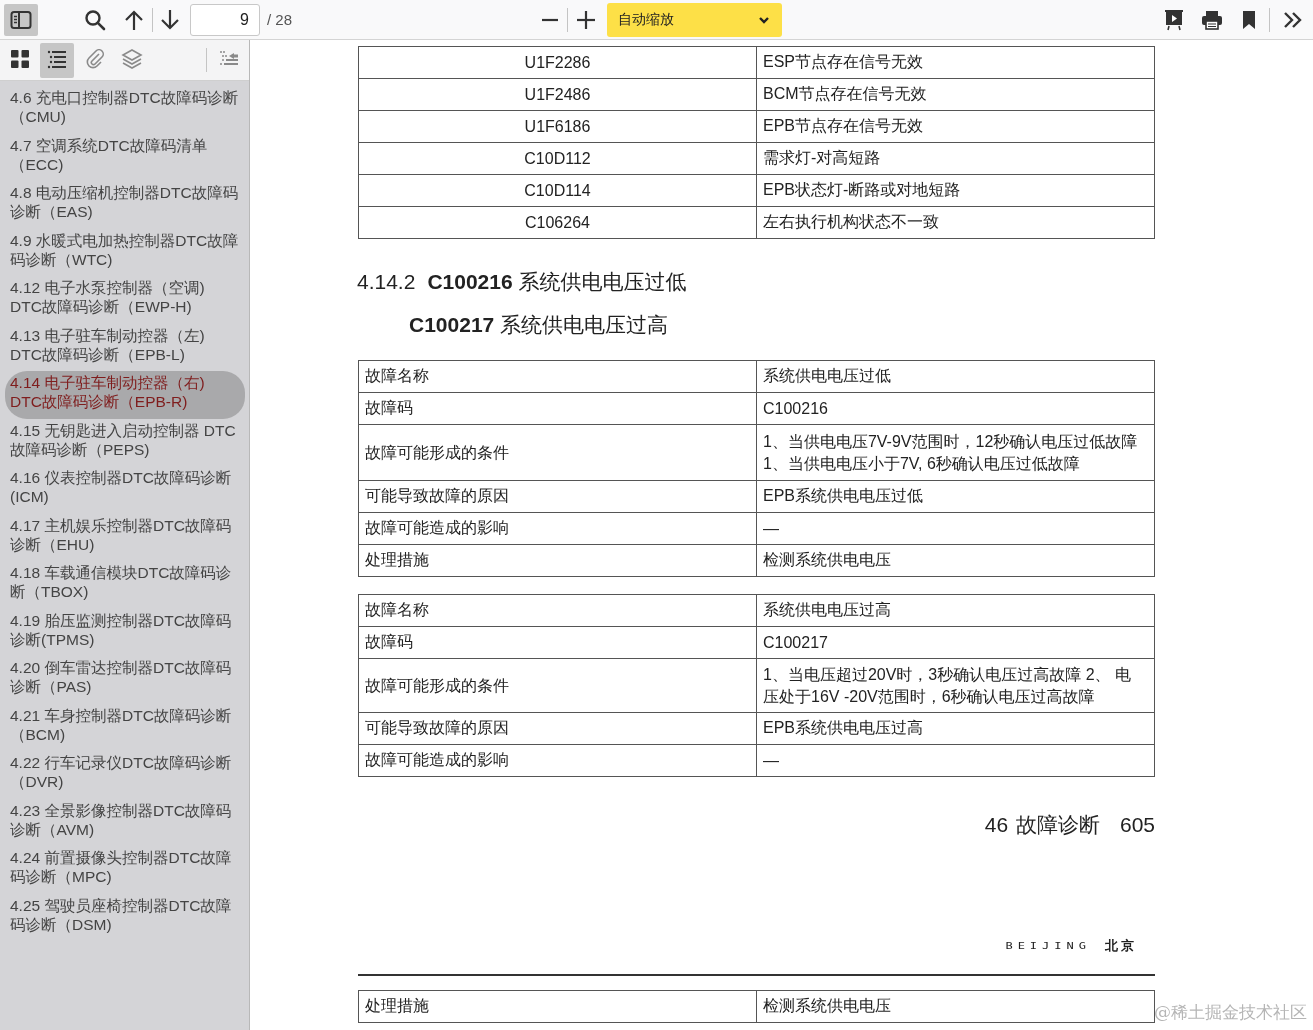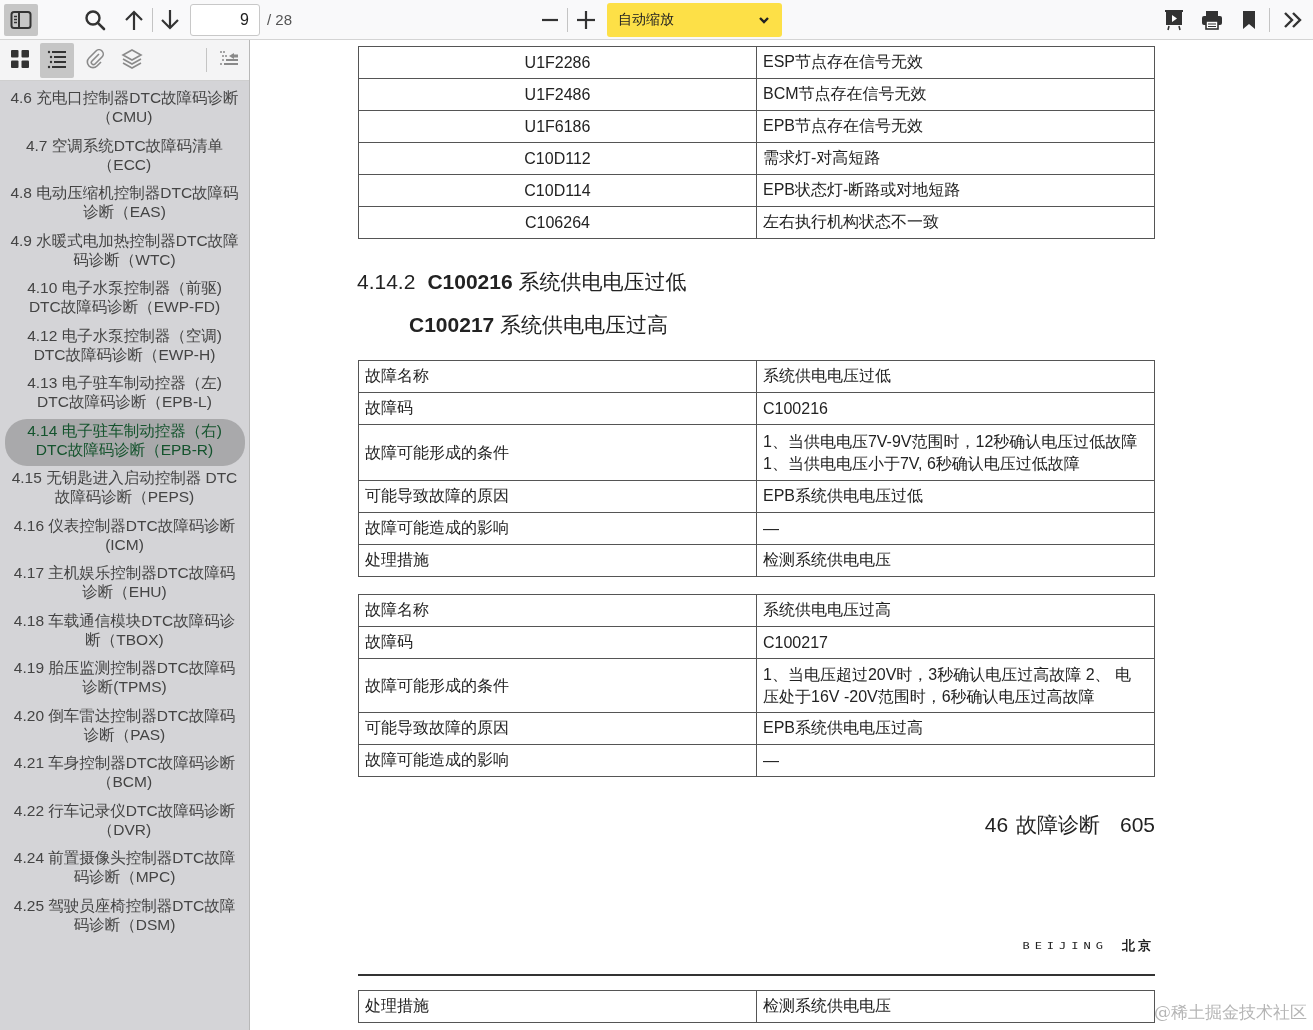--- a/index.html
+++ b/index.html
@@ -11,27 +11,27 @@
   .tb-btn { position: absolute; top: 4px; height: 32px; display: flex; align-items: center; justify-content: center; color: #333; cursor: pointer; border-radius: 2px; }
   .tb-btn svg { display: block; }
   .tb-btn.toggled { background: #c6c6c6; }
   .tb-sep { position: absolute; top: 8px; width: 1px; height: 24px; background: #c4c4c4; }
   .page-input { position: absolute; left: 190px; top: 4px; width: 70px; height: 32px; border: 1px solid #c8c8c8; border-radius: 3px; background: #fff; font-size: 16px; text-align: right; padding-right: 10px; color: #222; font-family: "Liberation Sans", sans-serif; }
   .page-total { position: absolute; left: 267px; top: 11px; font-size: 15px; color: #555; }
   .zoom-select { position: absolute; left: 607px; top: 3px; width: 175px; height: 34px; background: #fde047; border-radius: 3px; display: flex; align-items: center; padding-left: 11px; font-size: 14px; color: #222; cursor: pointer; }
   .zoom-select .chev { position: absolute; right: 12px; top: 10px; }
 
   
-  .sidebar { position: absolute; left: 0; top: 40px; width: 250px; height: 990px; background: #d4d4d7; border-right: 1px solid #b8b8b8; text-align: center; }
+  .sidebar { position: absolute; left: 0; top: 40px; width: 250px; height: 990px; background: #d4d4d7; border-right: 1px solid #b8b8b8; }
   .side-toolbar { position: absolute; left: 0; top: 0; width: 249px; height: 41px; background: #f4f4f5; border-bottom: 1px solid #cfcfcf; }
   .st-btn { position: absolute; top: 3px; width: 34px; height: 35px; display: flex; align-items: center; justify-content: center; border-radius: 2px; cursor: pointer; }
   .st-btn.toggled { background: #c6c6c6; }
   .outline { position: absolute; left: 0; top: 46px; width: 249px; }
   .outline-item { position: relative; margin: 0 4px 0 5px; padding: 2px 6px 2px 5px; font-size: 15.5px; line-height: 19px; color: #444; height: 47.5px; overflow: hidden; cursor: pointer; border-radius: 2px; }
-  .outline-item.selected { background: #a9a9ab; color: #14532d; border-radius: 22px; }
+  .outline-item.selected { background: #a9a9ab; color: #7f1d1d; border-radius: 22px; }
 
   
   .viewer { position: absolute; left: 250px; top: 40px; width: 954px; height: 990px; background: #14b8a6; overflow: hidden; }
   .page { position: absolute; left: 0; top: 0; width: 1013px; height: 990px; background: #ffffff; }
 
   table.dtc { position: absolute; border-collapse: collapse; font-size: 16px; color: #222; }
   table.dtc td { border: 1.5px solid #555; height: 32px; padding: 0 6px; vertical-align: middle; }
   table.dtc td.code { text-align: center; }
   .codes-table { left: 108px; top: 6px; width: 797px; }
   .codes-table td { height: 32.5px; }
@@ -42,21 +42,21 @@
   .fault-table td.tall { height: 56px; line-height: 22px; }
   .fault-table td.tall2 { height: 54px; line-height: 22px; }
 
   .heading1 { position: absolute; left: 107px; top: 228px; font-size: 21px; color: #222; }
   .heading1 b, .heading2 b { font-weight: bold; }
   .heading2 { position: absolute; left: 159px; top: 271px; font-size: 21px; color: #222; }
   .heading1 .num { font-weight: normal; margin-right: 12px; }
 
   .footer-page { position: absolute; right: 108px; top: 771px; font-size: 21px; color: #222; word-spacing: 2px; }
   .footer-page .pg { margin-left: 20px; }
-  .brand { position: absolute; right: 109px; top: 897px; font-size: 13px; color: #222; letter-spacing: 3px; font-weight: bold; display: flex; align-items: center; gap: 14px; }
+  .brand { position: absolute; right: 126px; top: 897px; font-size: 13px; color: #222; letter-spacing: 3px; font-weight: bold; display: flex; align-items: center; gap: 14px; }
   .brand .en { font-family: "DejaVu Sans Mono", monospace; font-weight: normal; letter-spacing: 5px; font-size: 12px; transform: scaleY(0.75); }
   .page-rule { position: absolute; left: 108px; width: 797px; top: 934px; height: 2px; background: #333; }
 
   .watermark { position: absolute; right: 6px; bottom: 6px; font-size: 17px; color: rgba(120,120,120,0.55); font-family: "DejaVu Serif", serif; }
 </style>
 </head>
 <body>
 
 <div id="app">
 
@@ -224,32 +224,32 @@
             </svg>
         </span>
       </div>
     </div>
 
     <div class="outline">
       <div class="outline-item"><span>4.6  充电口控制器DTC故障码诊断（CMU)</span></div>
       <div class="outline-item"><span>4.7  空调系统DTC故障码清单（ECC)</span></div>
       <div class="outline-item"><span>4.8  电动压缩机控制器DTC故障码诊断（EAS)</span></div>
       <div class="outline-item"><span>4.9  水暖式电加热控制器DTC故障码诊断（WTC)</span></div>
-      <div class="outline-item"><span>4.10  电子水泵控制器（前驱) DTC故障码诊断（EWP-FD)</span></div>
       <div class="outline-item"><span>4.12  电子水泵控制器（空调) DTC故障码诊断（EWP-H)</span></div>
       <div class="outline-item"><span>4.13  电子驻车制动控器（左) DTC故障码诊断（EPB-L)</span></div>
       <div class="outline-item selected"><span>4.14  电子驻车制动控器（右) DTC故障码诊断（EPB-R)</span></div>
       <div class="outline-item"><span>4.15  无钥匙进入启动控制器 DTC故障码诊断（PEPS)</span></div>
       <div class="outline-item"><span>4.16  仪表控制器DTC故障码诊断(ICM)</span></div>
       <div class="outline-item"><span>4.17  主机娱乐控制器DTC故障码诊断（EHU)</span></div>
       <div class="outline-item"><span>4.18  车载通信模块DTC故障码诊断（TBOX)</span></div>
       <div class="outline-item"><span>4.19  胎压监测控制器DTC故障码诊断(TPMS)</span></div>
       <div class="outline-item"><span>4.20  倒车雷达控制器DTC故障码诊断（PAS)</span></div>
       <div class="outline-item"><span>4.21  车身控制器DTC故障码诊断（BCM)</span></div>
       <div class="outline-item"><span>4.22  行车记录仪DTC故障码诊断（DVR)</span></div>
+      <div class="outline-item"><span>4.23  全景影像控制器DTC故障码诊断（AVM)</span></div>
       <div class="outline-item"><span>4.24  前置摄像头控制器DTC故障码诊断（MPC)</span></div>
       <div class="outline-item"><span>4.25  驾驶员座椅控制器DTC故障码诊断（DSM)</span></div>
     </div>
   </div>
 
   <div class="viewer">
     <div class="page">
 
       <table class="dtc codes-table">
         <tbody>

